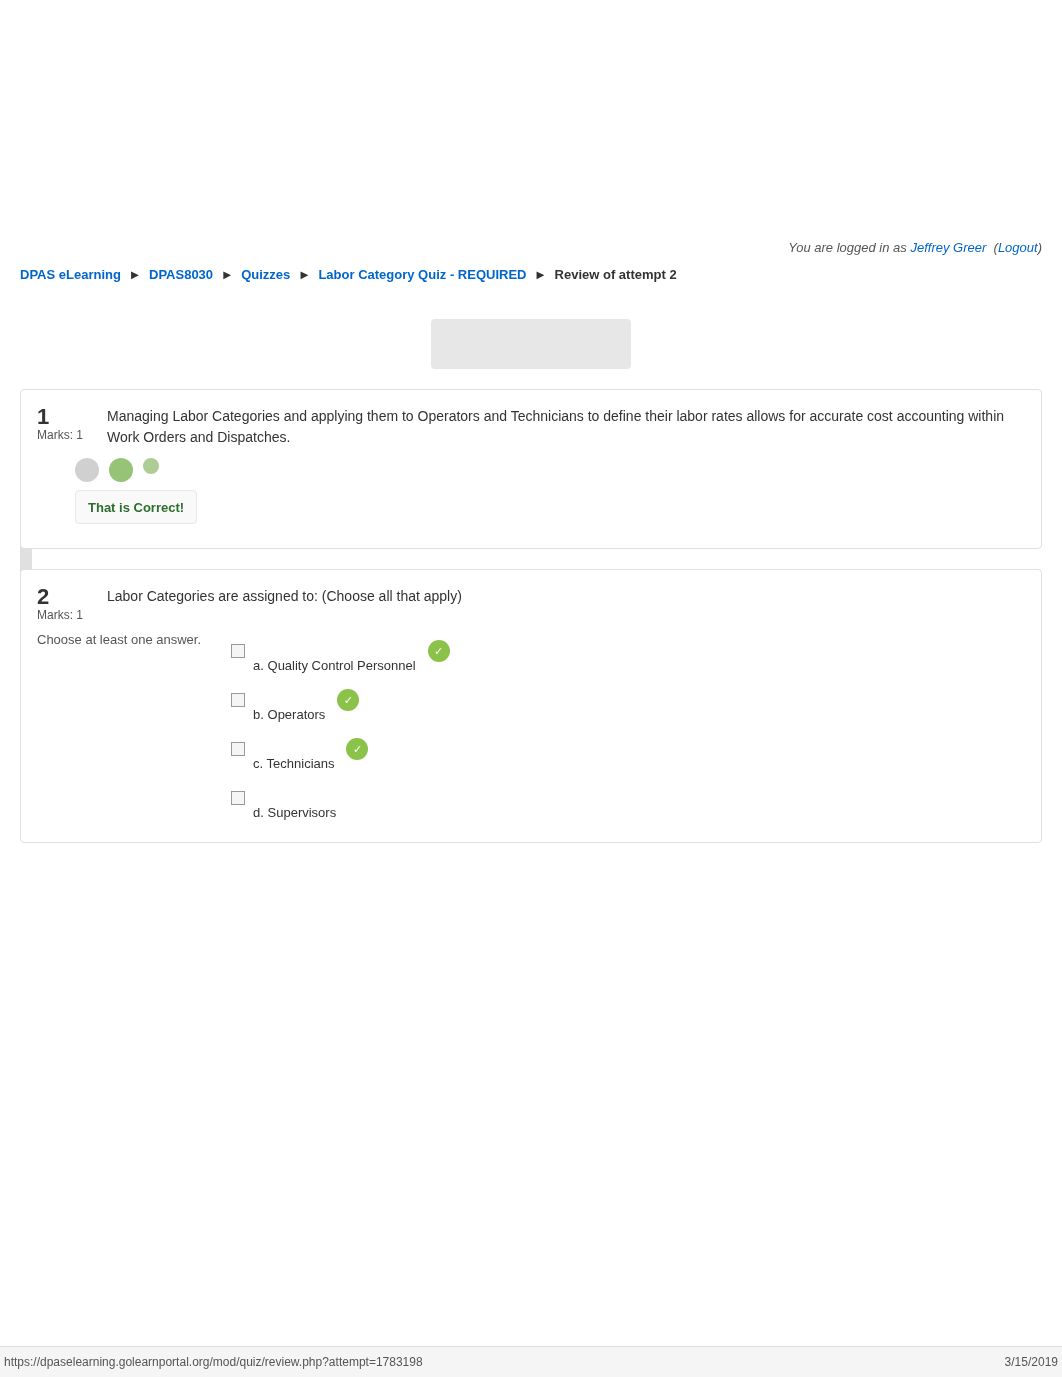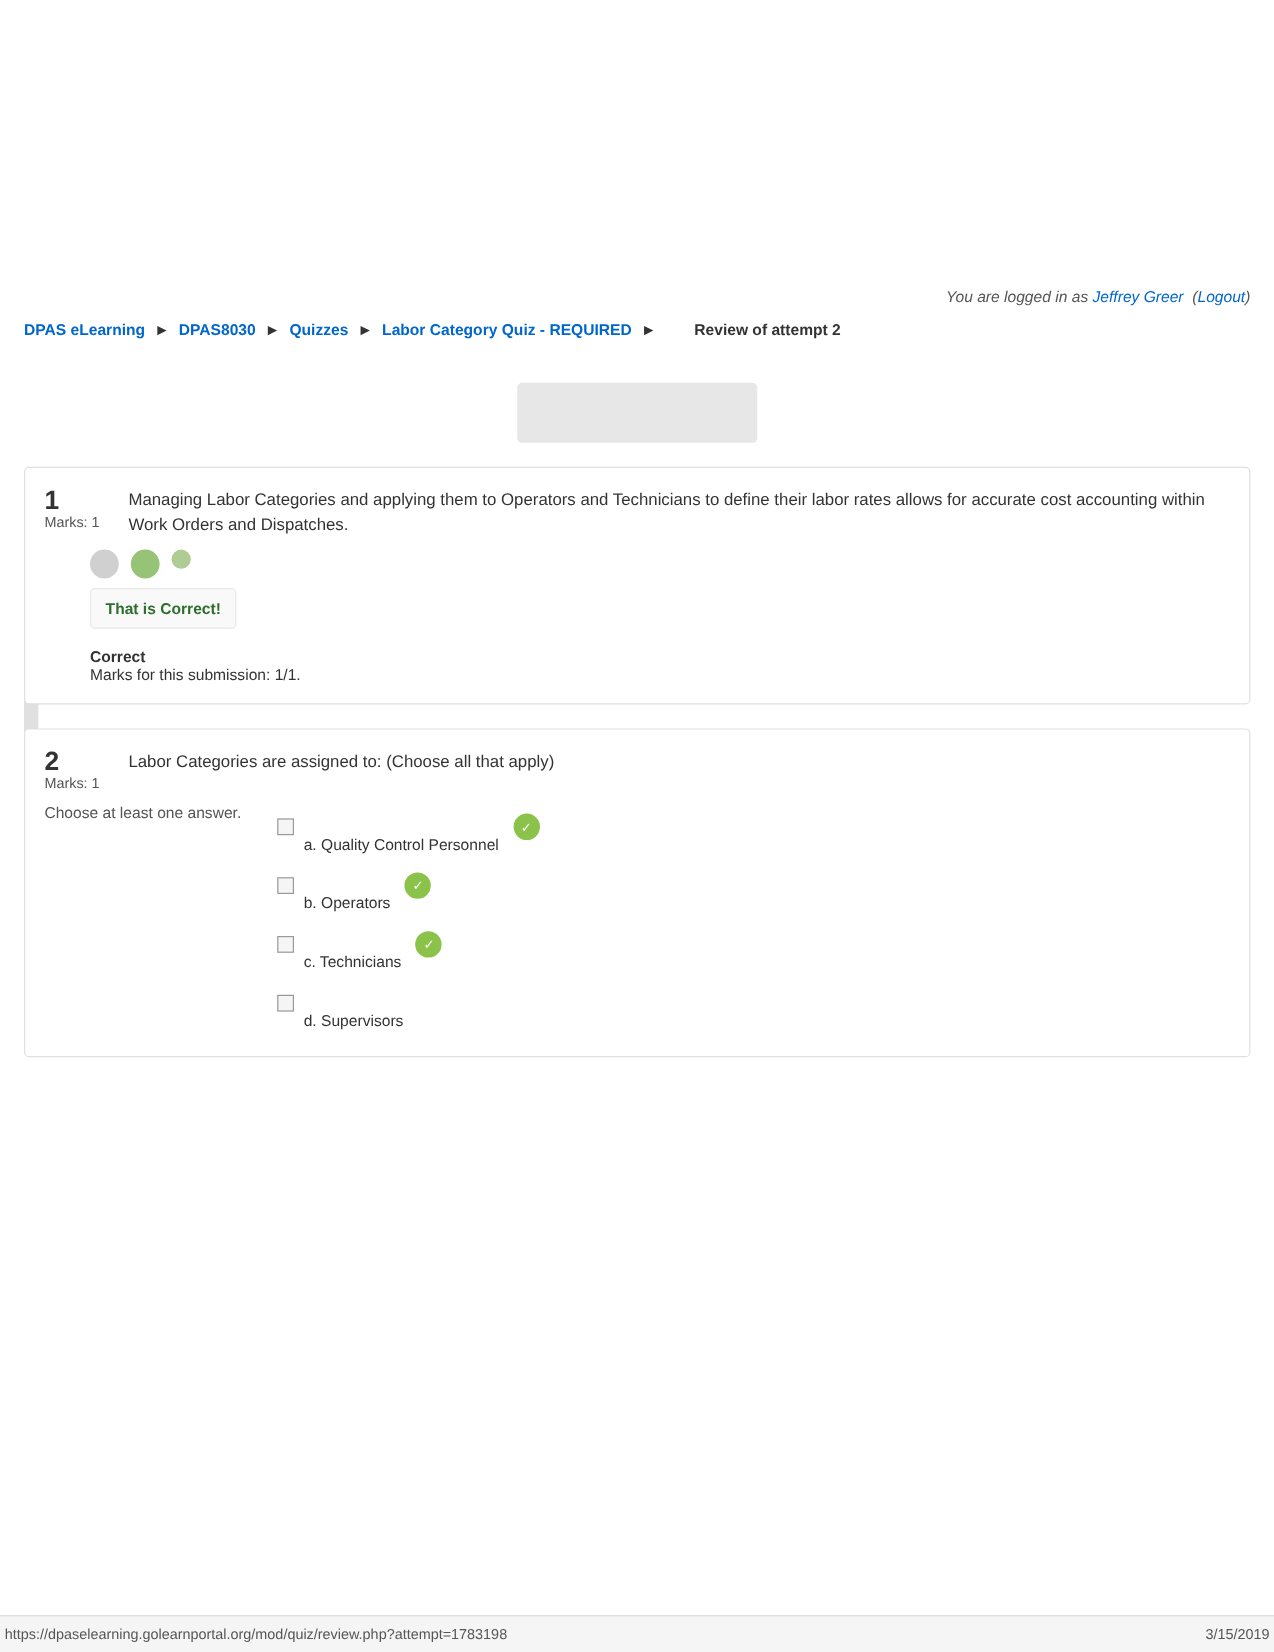--- a/index.html
+++ b/index.html
@@ -45,21 +45,20 @@
       font-weight: bold;
     }
     .breadcrumb .sep {
       color: #333;
       font-weight: bold;
       margin: 0 4px;
     }
     .breadcrumb .current {
       color: #333;
       font-weight: bold;
-      margin-left: 24px;
     }
 
     
     .main-content {
       padding: 10px 20px 20px 20px;
     }
 
     
     .quiz-header-banner {
       display: flex;
@@ -297,24 +296,20 @@
       <div class="feedback-dot-row">
         <div class="dot-gray"></div>
         <div class="dot-green"></div>
         <div class="dot-small"></div>
       </div>
 
       <div class="feedback-box">
         <span class="feedback-correct">That is Correct!</span>
       </div>
 
-      <div style="margin-top: 8px;">
-        <div class="result-label">Correct</div>
-        <div class="result-marks">Marks for this submission: 1/1.</div>
-      </div>
     </div>
   </div>
 
   <div class="question-block">
     <div class="q1-question-row">
       <div class="q-num-marks">
         <div class="qnum">2</div>
         <div class="marks">Marks: 1</div>
       </div>
       <div class="question-text">Labor Categories are assigned to: (Choose all that apply)</div>

